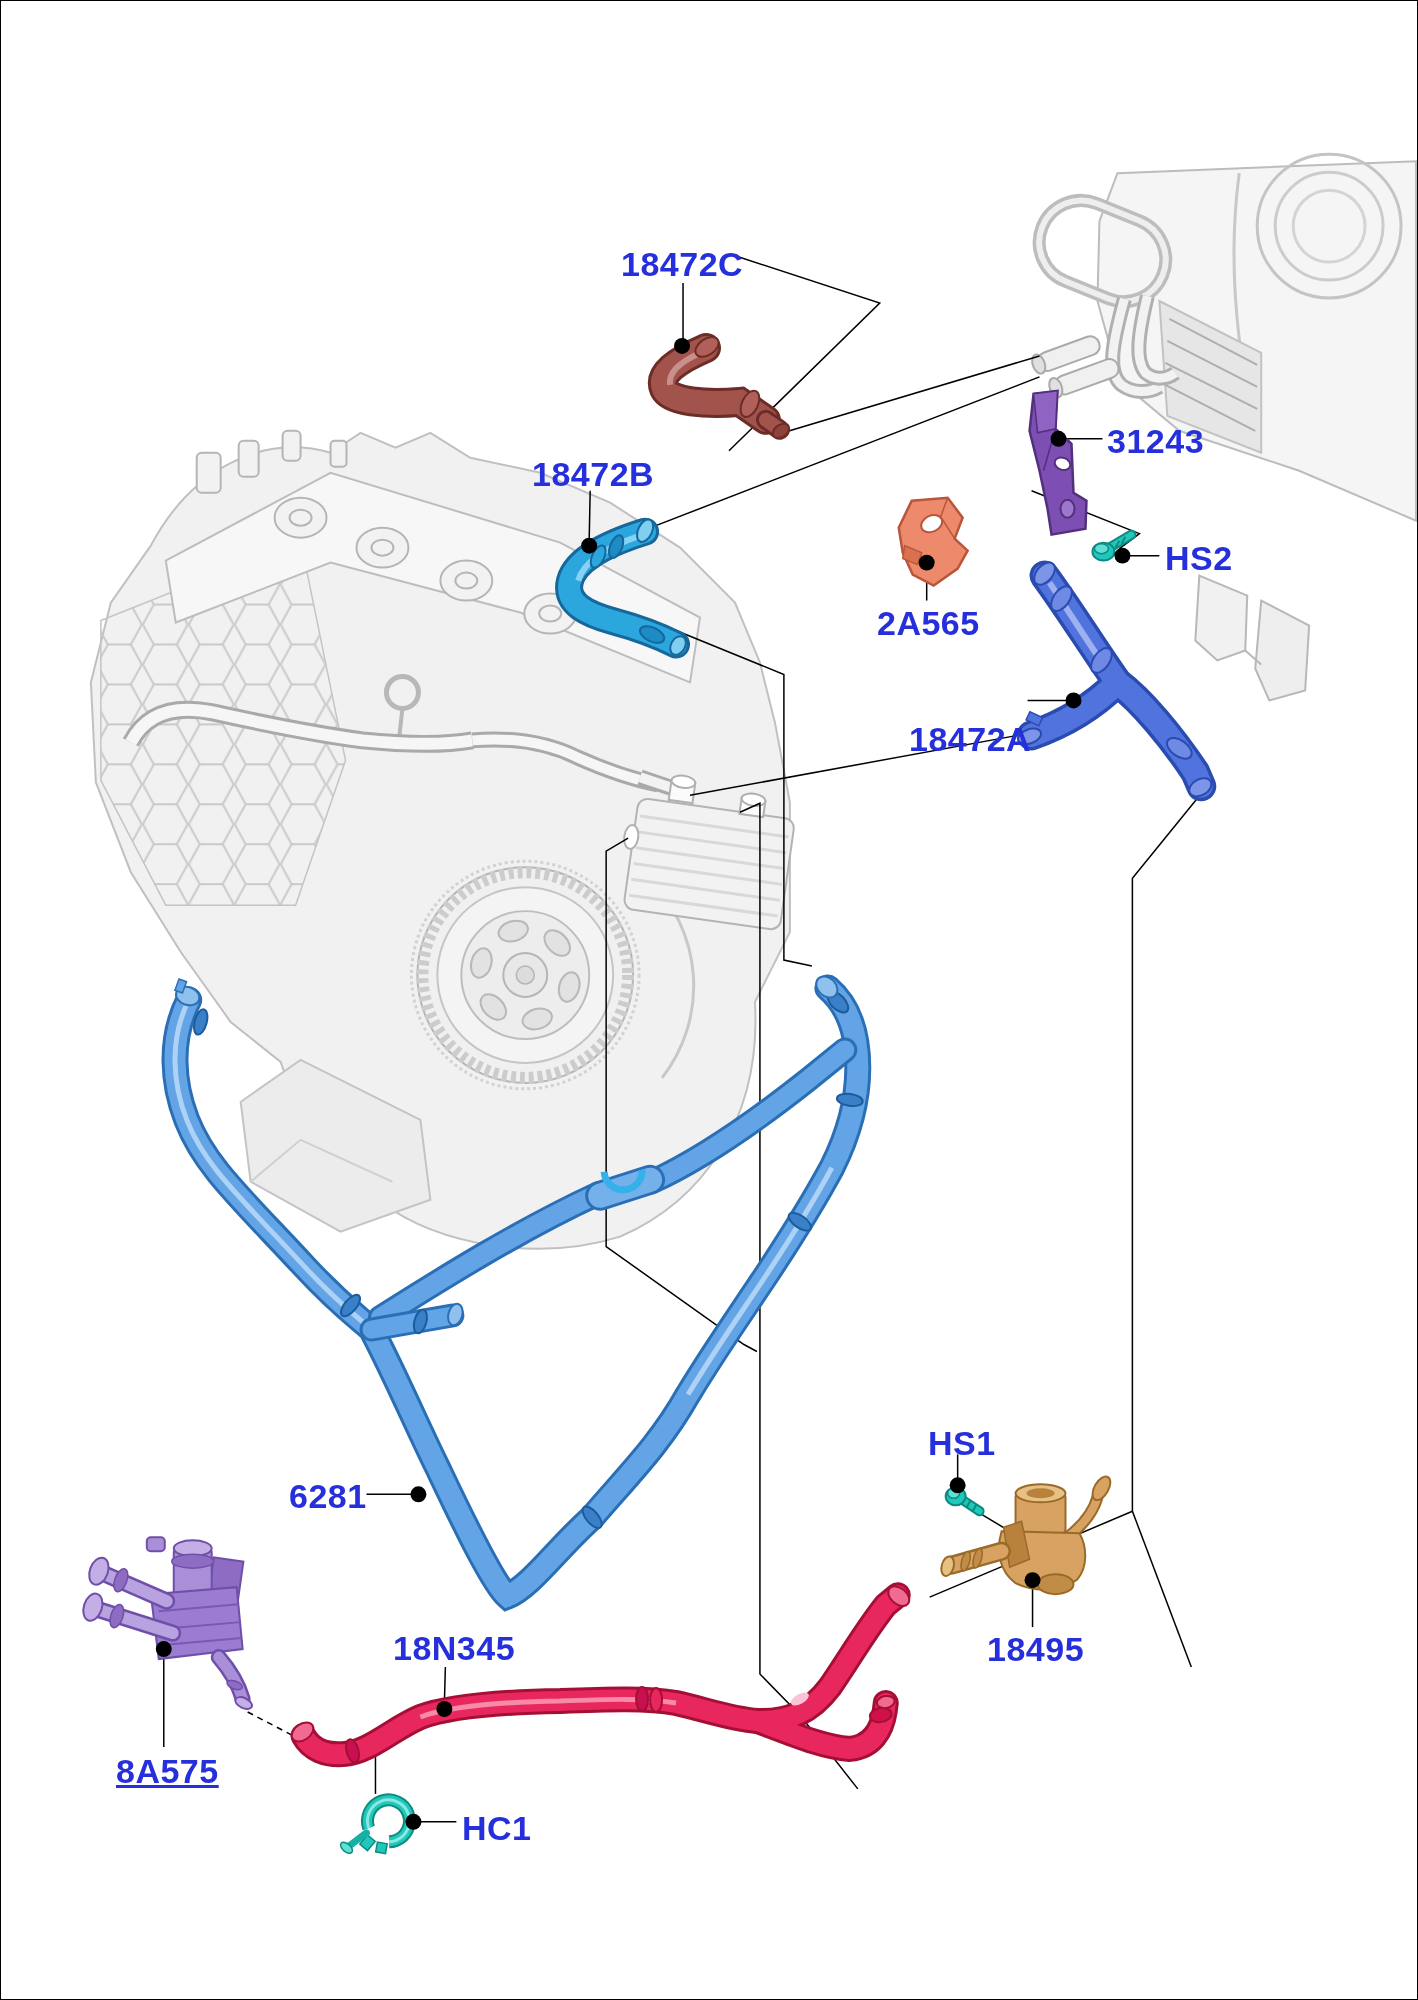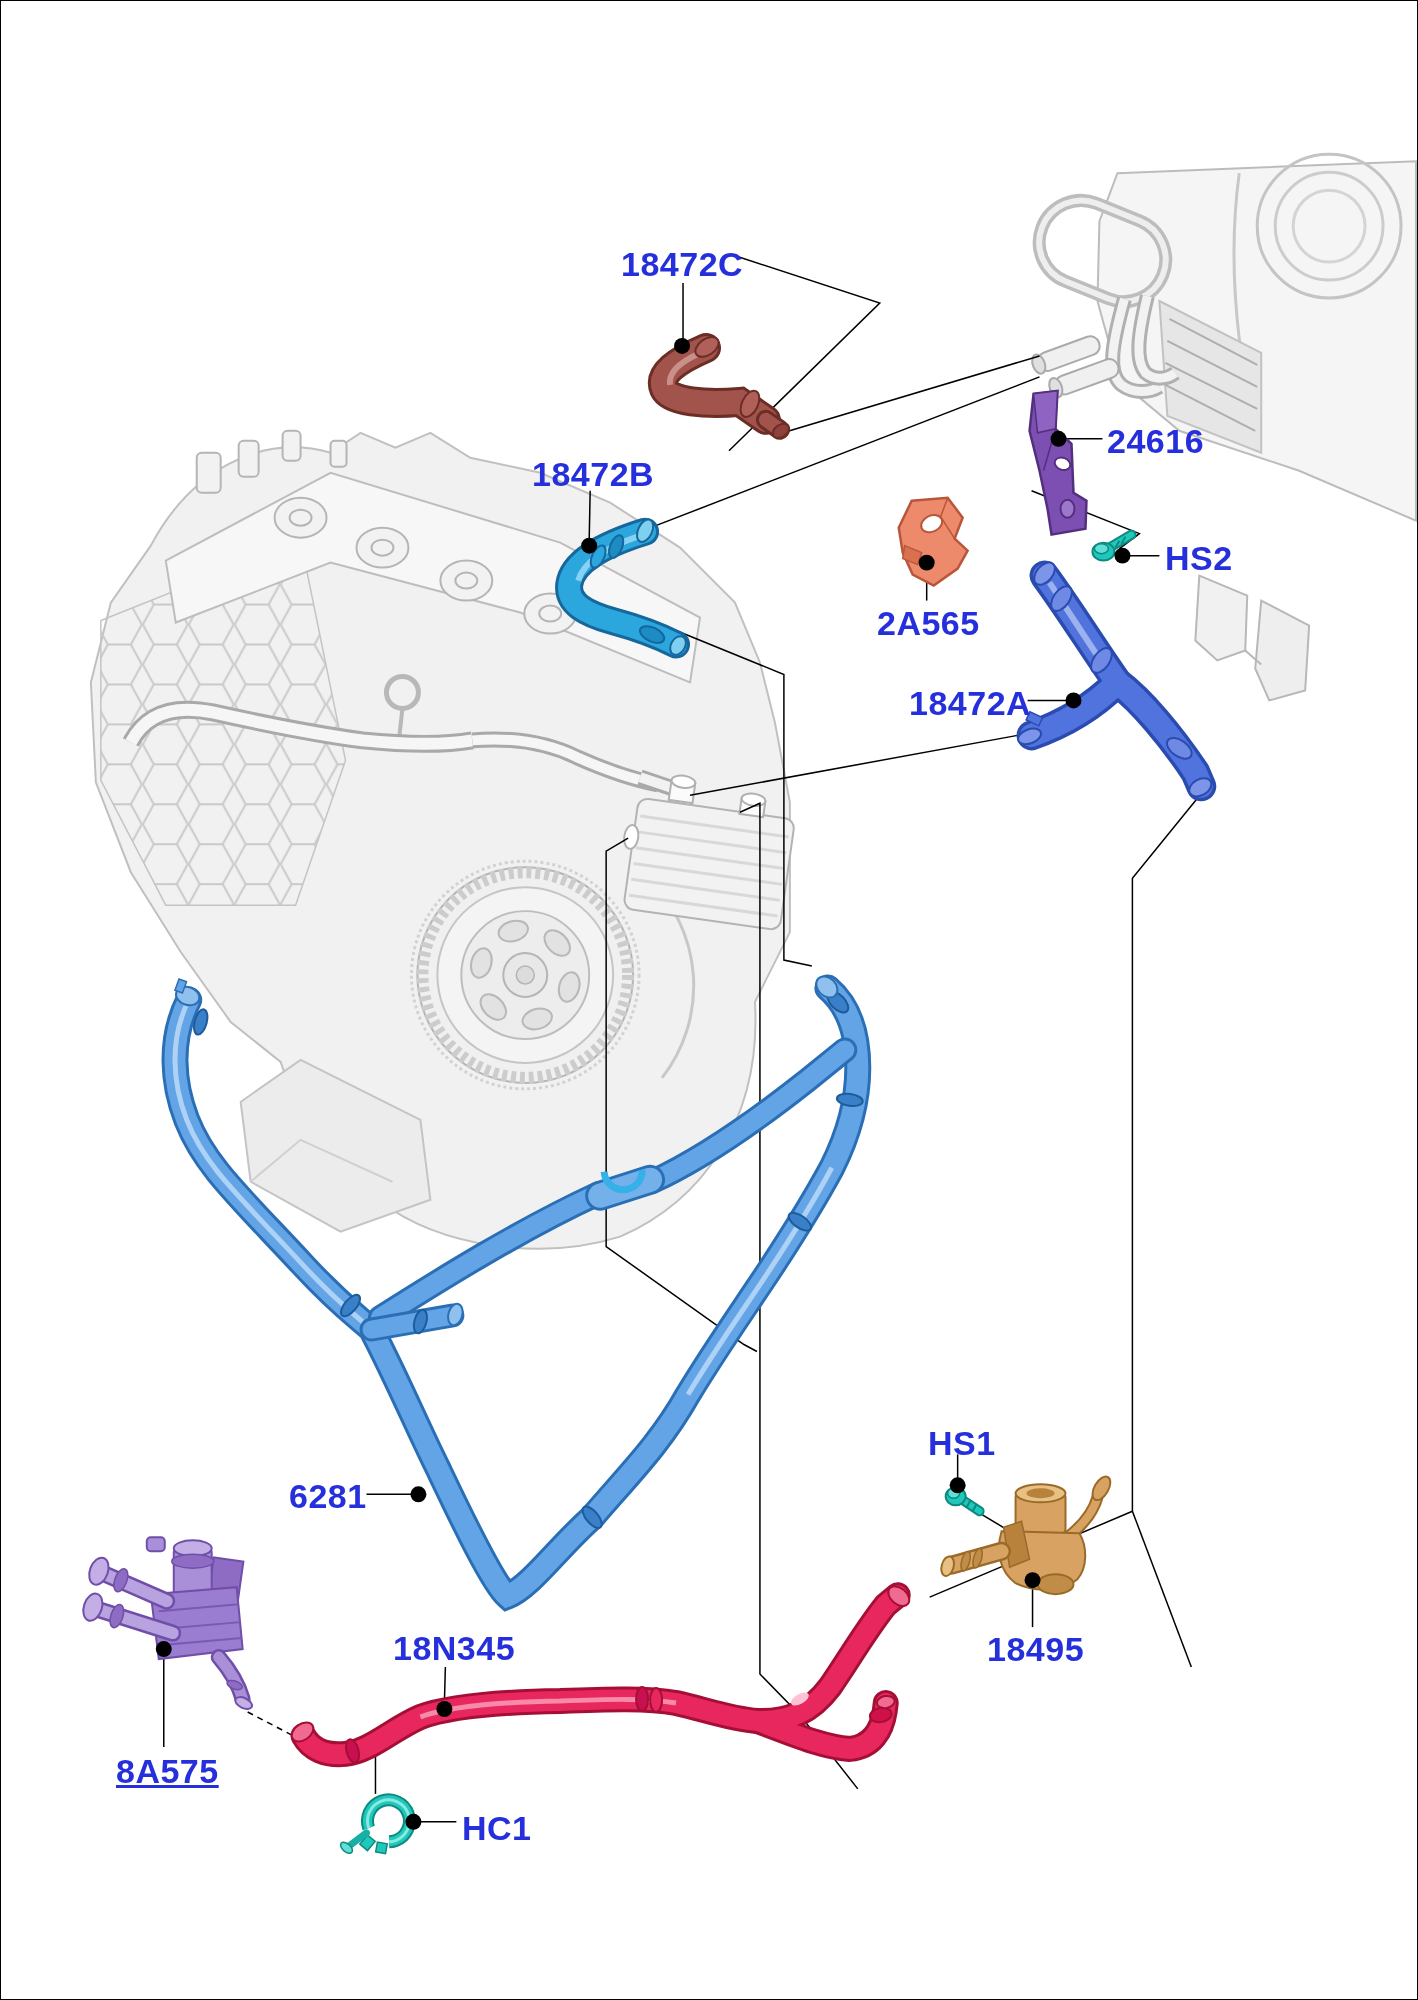--- a/index.html
+++ b/index.html
@@ -340,23 +340,23 @@
     <circle cx="444" cy="1710" r="8"></circle>
         <circle cx="418" cy="1495" r="8"></circle>
     <circle cx="163" cy="1650" r="8"></circle>
         <circle cx="413" cy="1823" r="8"></circle>
   </g>
 </svg>
 
   <div class="callout" style="left:620px;top:246px;">18472C</div>
   <div class="callout" style="left:531px;top:456px;">18472B</div>
   <div class="callout" style="left:876px;top:605px;">2A565</div>
-  <div class="callout" style="left:1106px;top:423px;">24616</div>
+  <div class="callout" style="left:1106px;top:423px;">31243</div>
   <div class="callout" style="left:1164px;top:540px;">HS2</div>
-  <div class="callout" style="left:908px;top:685px;">18472A</div>
+  <div class="callout" style="left:908px;top:721px;">18472A</div>
   <div class="callout" style="left:288px;top:1478px;">6281</div>
   <div class="callout" style="left:927px;top:1425px;">HS1</div>
   <div class="callout" style="left:986px;top:1631px;text-align:right;">18495</div>
   <div class="callout" style="left:392px;top:1630px;">18N345</div>
   <div class="callout" style="left:115px;top:1753px;text-decoration:underline;">8A575</div>
   <div class="callout" style="left:461px;top:1810px;">HC1</div>
 
 
 
 </div>

